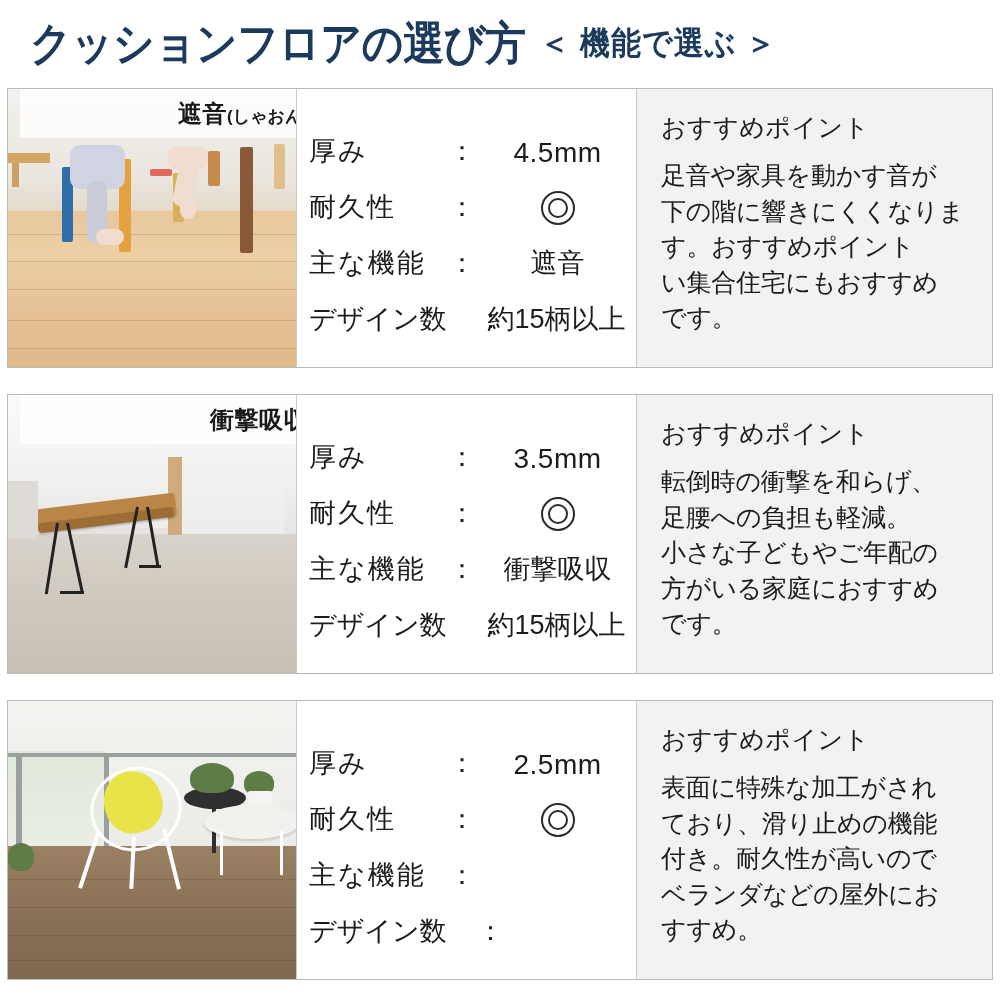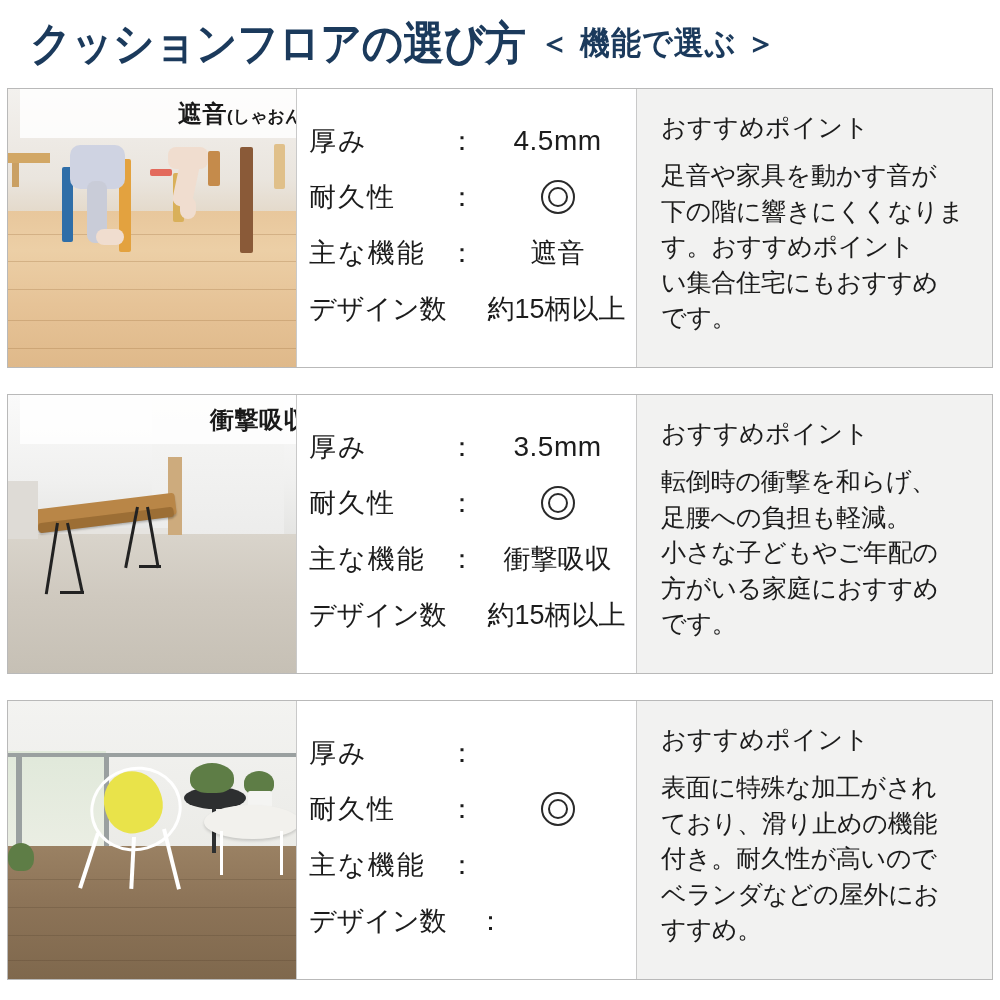--- a/index.html
+++ b/index.html
@@ -118,21 +118,21 @@
   .specs{
     flex:0 0 341px;width:341px;height:100%;
     background:#ffffff;
     border-left:1px solid #c9c9c9;
     border-right:1px solid #c9c9c9;
     box-sizing:border-box;
     padding:24px 0 0 0;
     display:flex;flex-direction:column;justify-content:flex-start;
   }
   .spec-row{
-    display:flex;align-items:center;
+    display:flex;align-items:flex-end;
     height:56px;
     padding-left:12px;
     font-size:27px;color:#1c1c1c;
     white-space:nowrap;
   }
   .spec-label{width:136px;flex:0 0 136px;letter-spacing:2px;}
   .spec-label.wide{width:168px;flex:0 0 168px;letter-spacing:0px;}
   .spec-colon{width:34px;flex:0 0 34px;text-align:center;}
   .spec-colon.tight{width:0px;flex:0 0 0px;}
   .spec-value{flex:1;text-align:center;letter-spacing:0px;padding-right:0;}
@@ -322,20 +322,21 @@
         <div class="s3-chairleg" style="left:154px;top:128px;width:4px;height:62px;transform:rotate(-14deg);"></div>
         <div class="s3-chairleg" style="left:124px;top:136px;width:4px;height:52px;transform:rotate(3deg);"></div>
         <div class="s3-plant" style="left:0;top:142px;width:26px;height:28px;"></div>
       </div>
     </div>
 
     <div class="specs">
       <div class="spec-row">
         <span class="spec-label">厚み</span>
         <span class="spec-colon">：</span>
+        <span class="spec-value num">2.5mm</span>
       </div>
       <div class="spec-row">
         <span class="spec-label">耐久性</span>
         <span class="spec-colon">：</span>
         <span class="spec-value"><span class="mark"></span></span>
       </div>
       <div class="spec-row">
         <span class="spec-label">主な機能</span>
         <span class="spec-colon">：</span>
       </div>

